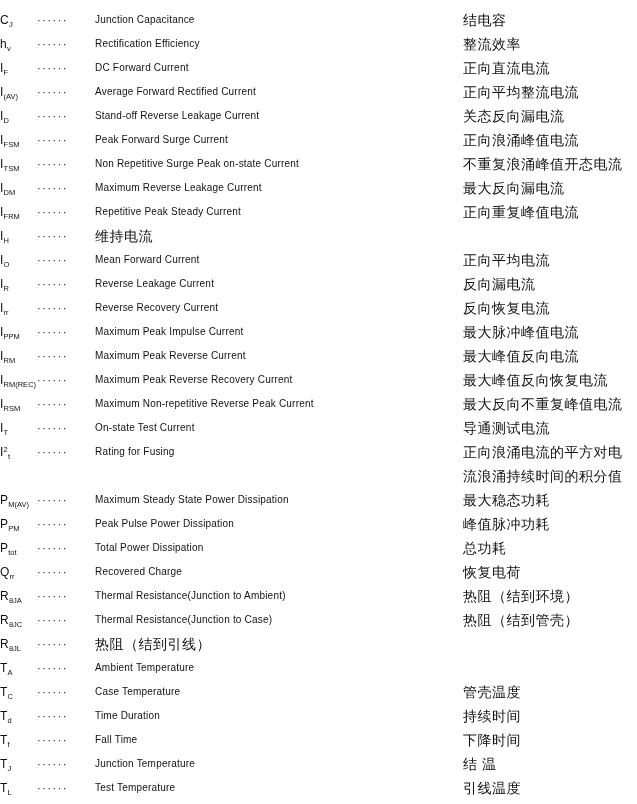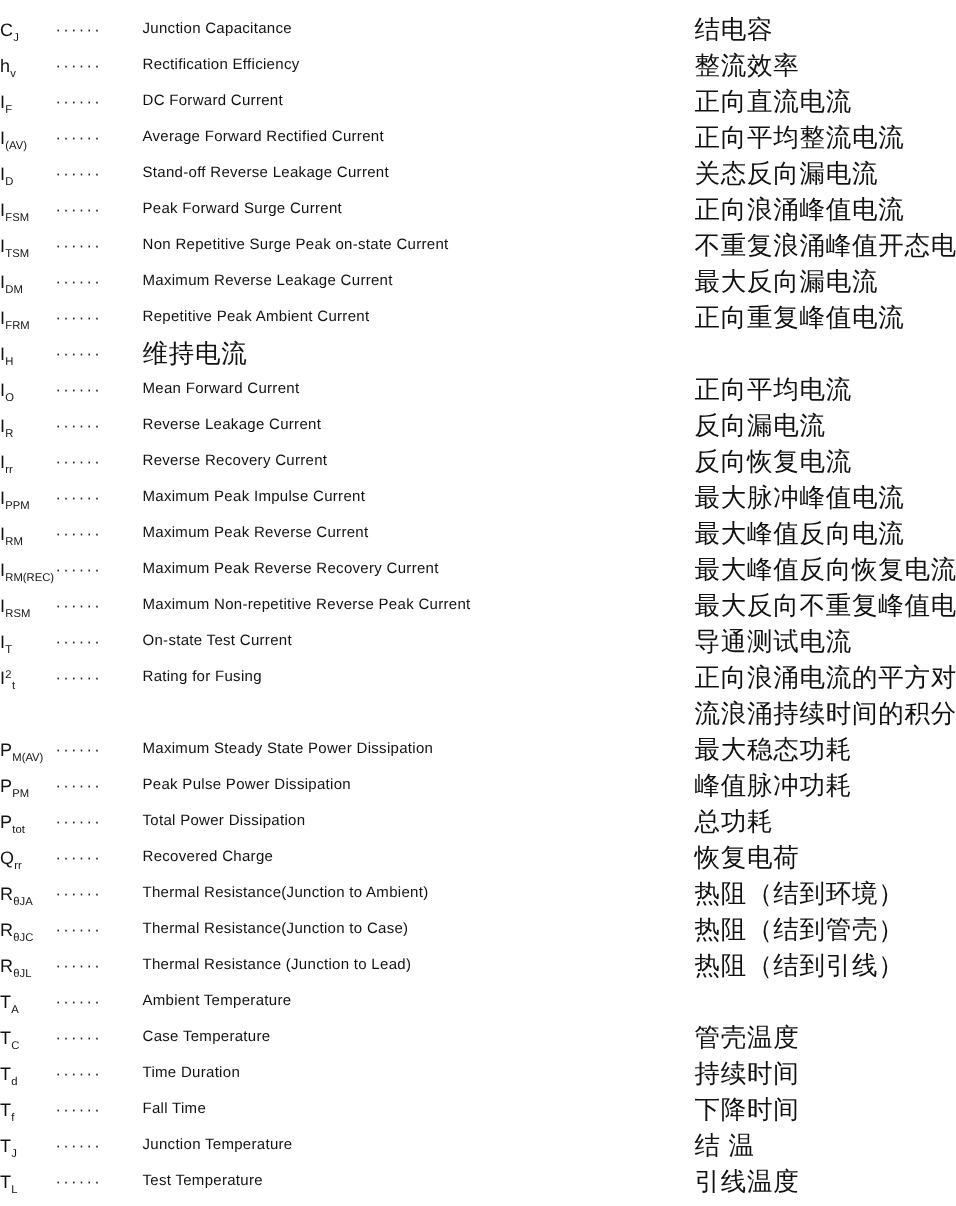--- a/index.html
+++ b/index.html
@@ -40,21 +40,21 @@
   .dots{
     font-size:11px;
     letter-spacing:1.5px;
     color:#1a1a1a;
   }
   .en{
     font-size:10px;
     letter-spacing:0.2px;
   }
   .zh{
-    font-size:17px;
+    font-size:14px;
     letter-spacing:0.5px;
   }
 </style>
 </head>
 <body>
 
 <div class="glossary" id="glossary-table">
     <div class="row">
       <span class="sym">C<sub>J</sub></span>
       <span class="dots">······</span>
@@ -99,21 +99,21 @@
     </div>
     <div class="row">
       <span class="sym">I<sub>DM</sub></span>
       <span class="dots">······</span>
       <span class="en">Maximum Reverse Leakage Current</span>
       <span class="zh">最大反向漏电流</span>
     </div>
     <div class="row">
       <span class="sym">I<sub>FRM</sub></span>
       <span class="dots">······</span>
-      <span class="en">Repetitive Peak Ambient Current</span>
+      <span class="en">Repetitive Peak Steady Current</span>
       <span class="zh">正向重复峰值电流</span>
     </div>
     <div class="row">
       <span class="sym">I<sub>H</sub></span>
       <span class="dots">······</span>
       <span class="zh">维持电流</span>
     </div>
     <div class="row">
       <span class="sym">I<sub>O</sub></span>
       <span class="dots">······</span>
@@ -206,21 +206,20 @@
     </div>
     <div class="row">
       <span class="sym">R<sub>θJC</sub></span>
       <span class="dots">······</span>
       <span class="en">Thermal Resistance(Junction to Case)</span>
       <span class="zh">热阻（结到管壳）</span>
     </div>
     <div class="row">
       <span class="sym">R<sub>θJL</sub></span>
       <span class="dots">······</span>
-      <span class="en">Thermal Resistance (Junction to Lead)</span>
       <span class="zh">热阻（结到引线）</span>
     </div>
     <div class="row">
       <span class="sym">T<sub>A</sub></span>
       <span class="dots">······</span>
       <span class="en">Ambient Temperature</span>
     </div>
     <div class="row">
       <span class="sym">T<sub>C</sub></span>
       <span class="dots">······</span>

